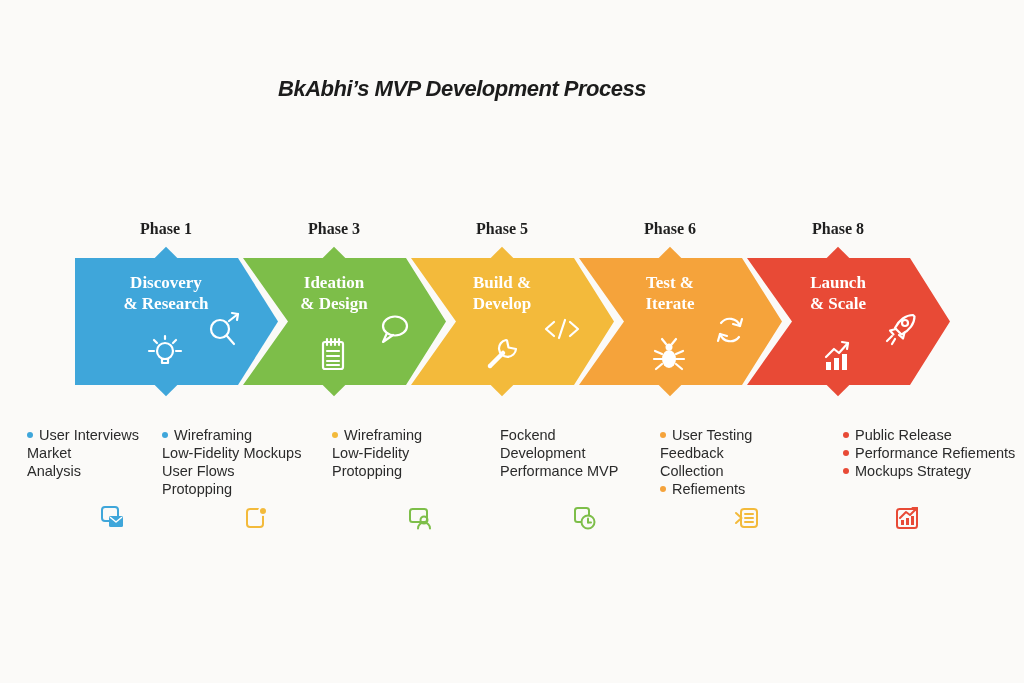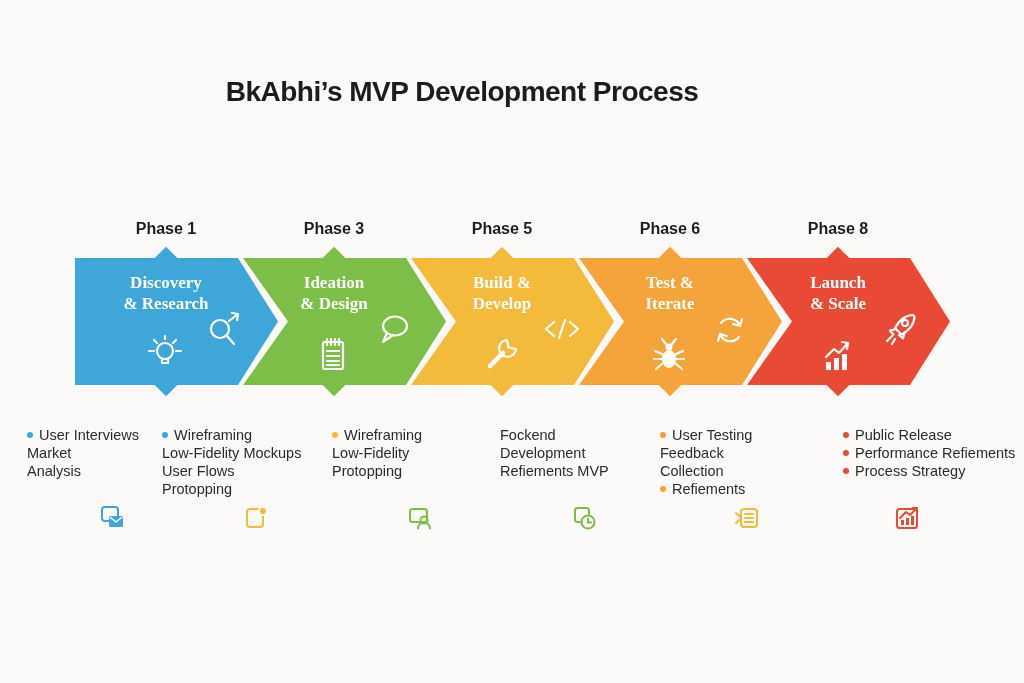--- a/index.html
+++ b/index.html
@@ -6,27 +6,28 @@
   .canvas{
     position:relative;
     width:1024px;height:683px;
     background:var(--background,#FBFAF8);
     font-family:"Liberation Sans", sans-serif;
     overflow:hidden;
   }
   .title{
     position:absolute; top:76px; left:0; width:924px;
     text-align:center;
-    font-size:28px; font-weight:700; letter-spacing:-0.5px;
+    font-size:22px; font-weight:700; letter-spacing:-0.5px;
     color:var(--ink,#1c1c1c);
+    font-style:italic;
   }
   .phase{ position:absolute; top:220px; width:203px; height:172px; }
   .phase-label{
     position:absolute; top:0; left:0; width:182px;
-    text-align:center; font-size:16px; font-weight:700; color:#1f1f1f;
+    text-align:center; font-size:16px; font-weight:700; color:#1f1f1f;font-family:Liberation Serif, serif;
   }
   .chev{
     position:absolute; top:38px; left:0; width:203px; height:127px;
   }
   .chev.first{ clip-path:polygon(0 0,163px 0,100% 50%,163px 100%,0 100%); }
   .chev.notch{ clip-path:polygon(0 0,163px 0,100% 50%,163px 100%,0 100%,45px 50%); }
   .bump{
     position:absolute; left:83px; width:16px; height:16px;
     transform:rotate(45deg);
   }
@@ -227,34 +228,34 @@
 
   <div class="col" style="left:332px;width:170px">
     <div><span class="bullet" style="background-color: rgb(243, 186, 59);"></span><span>Wireframing</span></div>
     <div>Low-Fidelity</div>
     <div>Protopping</div>
   </div>
 
   <div class="col" style="left:500px;width:170px">
     <div>Fockend</div>
     <div>Development</div>
-    <div>Refiements MVP</div>
+    <div>Performance MVP</div>
   </div>
 
   <div class="col" style="left:660px;width:170px">
     <div><span class="bullet" style="background-color: rgb(245, 163, 59);"></span><span>User Testing</span></div>
     <div>Feedback</div>
     <div>Collection</div>
     <div><span class="bullet" style="background-color: rgb(245, 163, 59);"></span><span>Refiements</span></div>
   </div>
 
   <div class="col left" style="left:843px;width:180px">
     <div><span class="bullet" style="background-color: rgb(232, 74, 54);"></span><span>Public Release</span></div>
     <div><span class="bullet" style="background-color: rgb(232, 74, 54);"></span><span>Performance Refiements</span></div>
-    <div><span class="bullet" style="background-color: rgb(232, 74, 54);"></span><span>Process Strategy</span></div>
+    <div><span class="bullet" style="background-color: rgb(232, 74, 54);"></span><span>Mockups Strategy</span></div>
   </div>
 
   <div class="foot-icon" style="left:97px">
     <svg viewBox="0 0 30 30" width="30" height="30">
       <rect class="st-blue" x="5" y="4" width="16" height="14" rx="3"></rect>
       <rect class="fl-blue" x="12" y="13" width="14" height="11" rx="1.5" style="stroke:none"></rect>
       <polyline points="13.5,14.5 19,19 24.5,14.5" style="stroke:#fff;stroke-width:1.5"></polyline>
     </svg>
   </div>
   <div class="foot-icon" style="left:241px">

